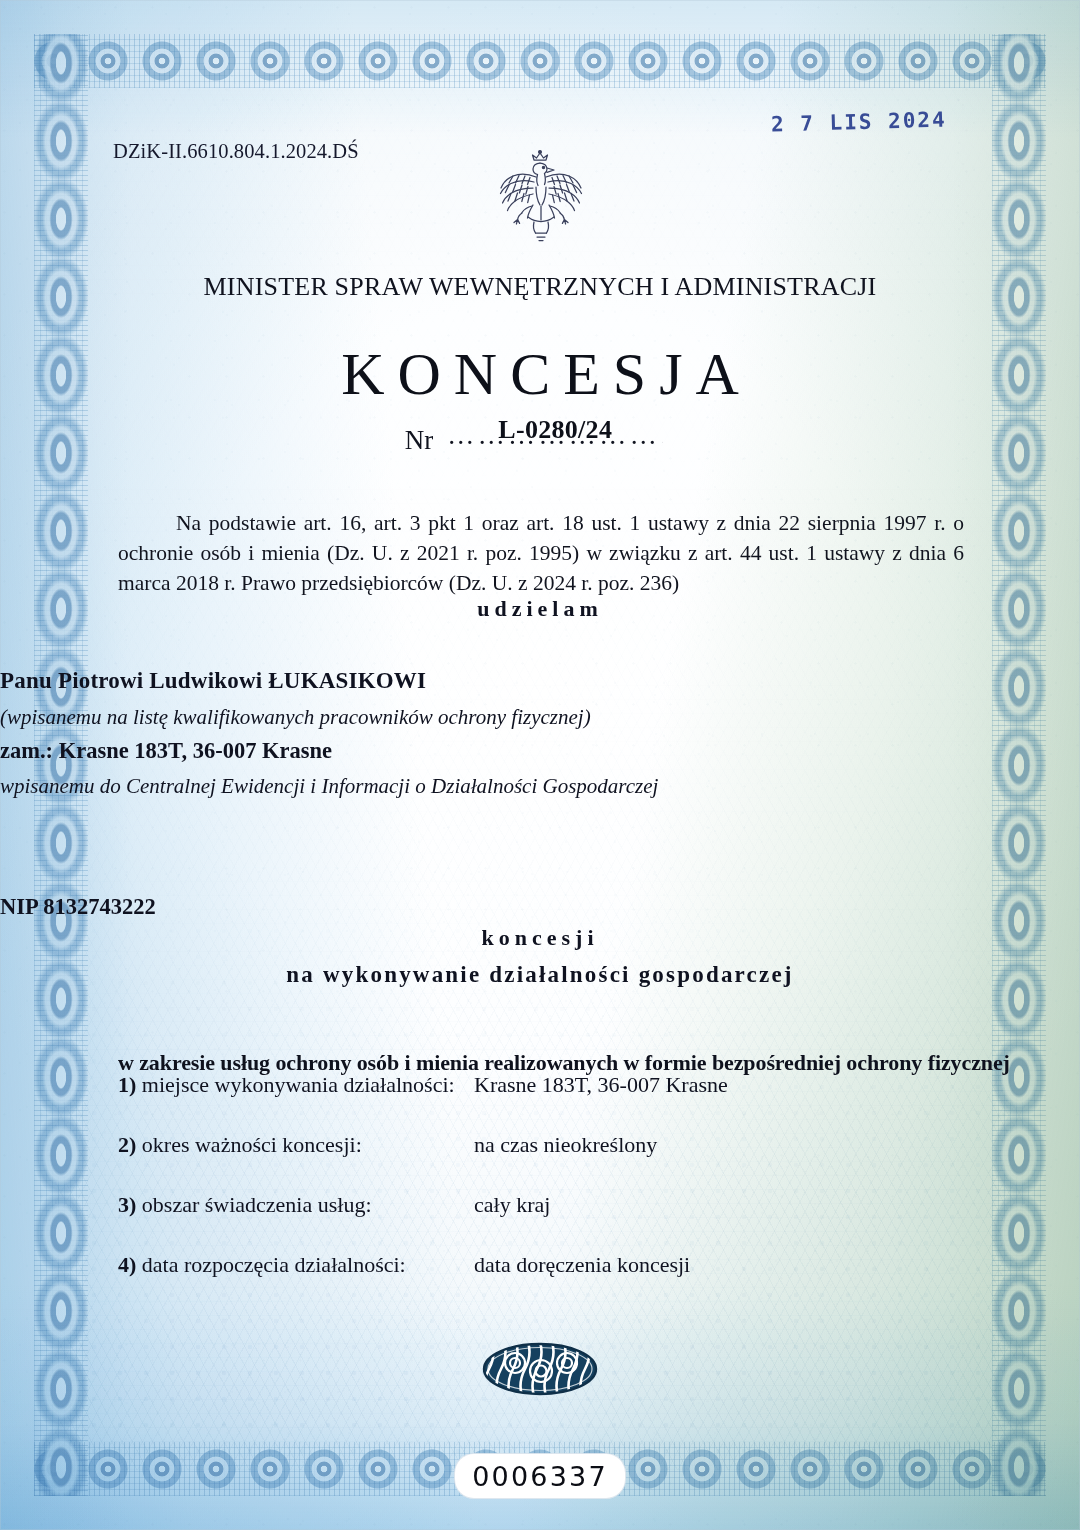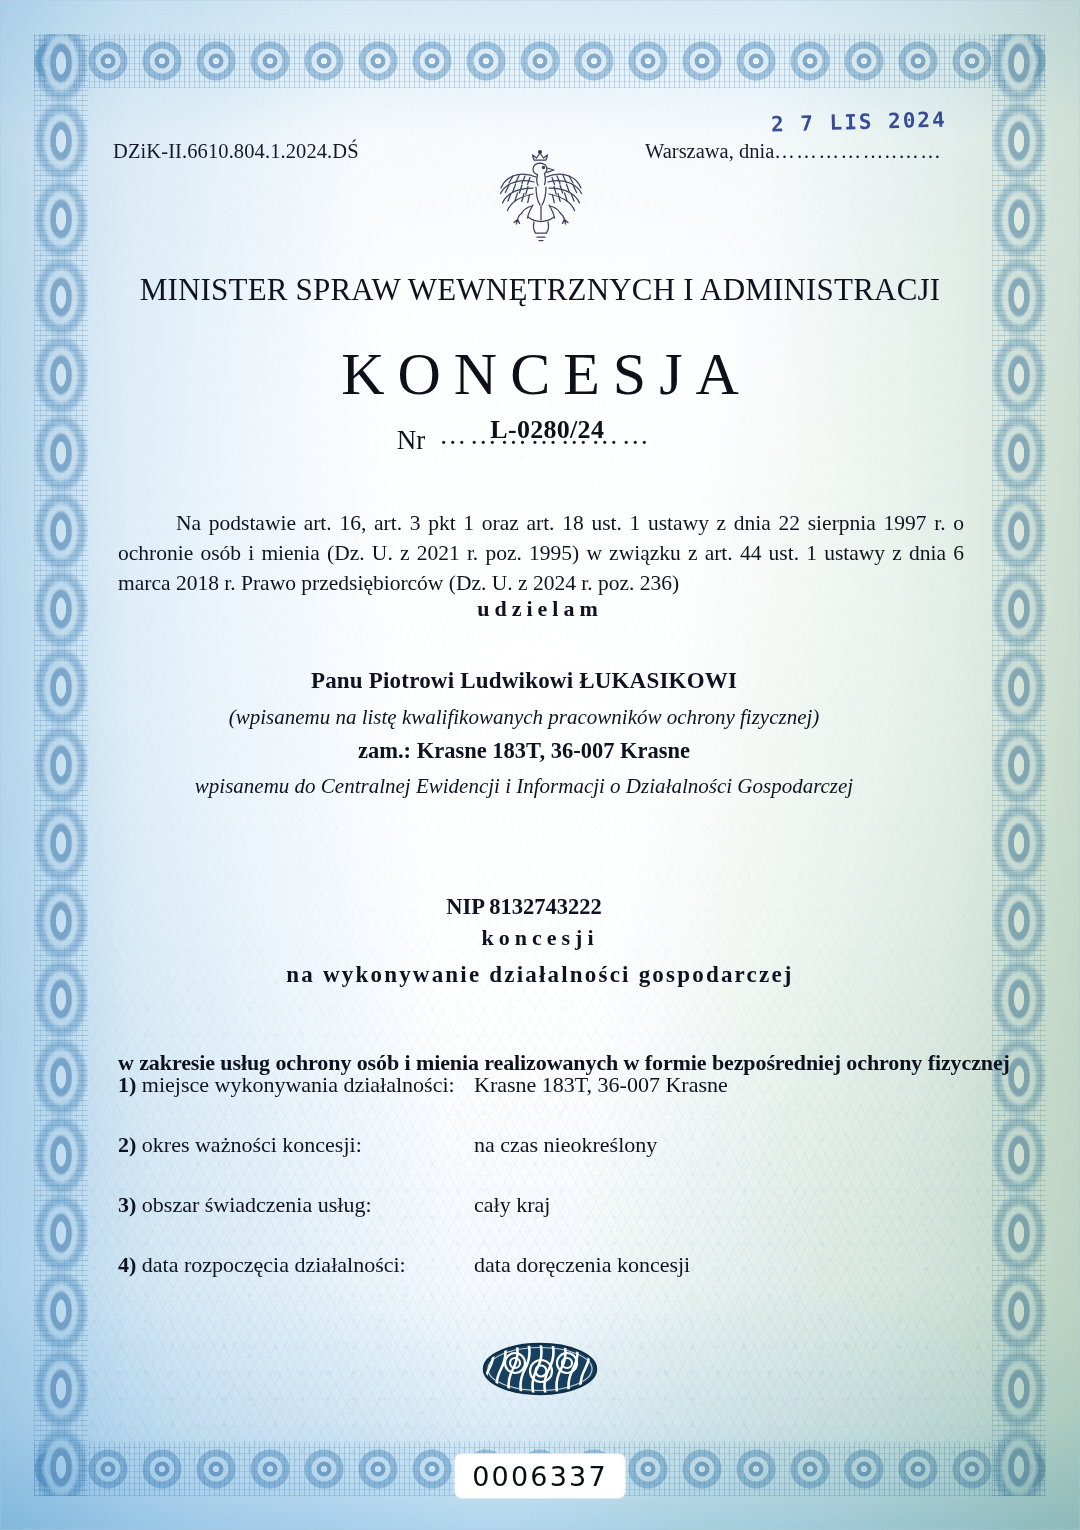--- a/index.html
+++ b/index.html
@@ -133,31 +133,31 @@
     opacity:.92;
   }
 
   .emblem{
     position:absolute;left:484px;top:143px;width:112px;height:104px;
   }
   .emblem svg{width:100%;height:100%;display:block;opacity:.86;}
 
   .ministry{
     position:absolute;left:0;top:272px;width:1080px;text-align:center;
-    font-size:31px;color:#10131f;letter-spacing:.2px;white-space:nowrap;
+    font-size:26px;color:#10131f;letter-spacing:.2px;white-space:nowrap;
   }
 
   .koncesja{
     position:absolute;left:0;top:340px;width:1080px;text-align:center;
     font-size:60px;color:#0d1019;letter-spacing:13px;
     text-indent:13px;
   }
 
   .nr-row{
-    position:absolute;left:8px;top:425px;width:1036px;
+    position:absolute;left:16px;top:425px;width:1036px;
     display:flex;justify-content:center;align-items:flex-end;
   }
   .nr-label{font-size:27px;color:#10131f;margin-right:14px;}
   .nr-slot{position:relative;width:216px;}
   .nr-value{
     position:absolute;left:0;right:0;bottom:11px;text-align:center;
     font-size:26px;font-weight:700;color:#0d1019;letter-spacing:.3px;margin-top:27px;
   }
   .nr-dots{
     font-size:27px;color:#10131f;letter-spacing:3.4px;
@@ -168,21 +168,21 @@
     position:absolute;left:118px;top:508px;width:846px;
     font-size:21.5px;line-height:30px;color:#11141f;
     text-align:justify;text-indent:58px;
   }
 
   .udzielam{
     position:absolute;left:0;top:596px;width:1080px;text-align:center;
     font-size:22px;font-weight:700;color:#0f1220;letter-spacing:5px;
   }
 
-  .recip{position:absolute;left:0;width:1048px;text-align:center;color:#0f1220;}
+  .recip{position:absolute;left:0;width:1048px;color:#0f1220;}
   .r1{top:668px;font-size:23px;font-weight:700;letter-spacing:.2px;}
   .r2{top:705px;font-size:21px;font-style:italic;}
   .r3{top:738px;font-size:22.5px;font-weight:700;}
   .r4{top:774px;font-size:21px;font-style:italic;}
   .r5{top:809px;font-size:22.5px;}
   .r5 .ital{font-style:italic;font-weight:400;}
   .r5 .bold{font-weight:700;}
   .r6{top:894px;font-size:22.5px;font-weight:700;}
 
   .koncesji{
@@ -209,21 +209,21 @@
     position:absolute;left:356px;top:0;font-size:22px;color:#0f1220;white-space:nowrap;
   }
 
   .seal{
     position:absolute;left:481px;top:1341px;width:118px;height:56px;
   }
   .seal svg{width:100%;height:100%;display:block;}
 
   .serial-box{
     position:absolute;left:455px;top:1454px;width:170px;height:44px;
-    background:#ffffff;border-radius:7px;
+    background:#ffffff;border-radius:19px;
     display:flex;align-items:center;justify-content:center;
     box-shadow:0 0 0 1px rgba(225,232,238,.9);
   }
   .serial-text{
     font-family:"DejaVu Sans",sans-serif;
     font-size:27px;color:#0b0d14;letter-spacing:2.2px;
   }
 </style>
 </head>
 <body>
@@ -246,23 +246,20 @@
   <div class="tint tint-blue"></div>
   <div class="tint tint-bottom"></div>
   <div class="tint tint-top"></div>
   <div class="vignette"></div>
   <div class="scan-edge"></div>
 
   <div class="content">
 
     <div class="ref">DZiK-II.6610.804.1.2024.DŚ</div>
 
-    <div class="city-line">
-      <span>Warszawa, dnia</span><span class="dots-inline">……………..……</span>
-    </div>
 
     <div class="date-stamp">2 7 LIS 2024</div>
 
     <div class="emblem">
       <svg viewBox="0 0 112 104" xmlns="http://www.w3.org/2000/svg">
         <g fill="none" stroke="#1b2242" stroke-width="1.25" stroke-linecap="round" stroke-linejoin="round">
 
           <path d="M50 17 h12 M50 17 l-1.5 -5 l4 3 l3.5 -5 l3.5 5 l4 -3 l-1.5 5"></path>
           <circle cx="56" cy="9" r="1.4" fill="#1b2242"></circle>
 

